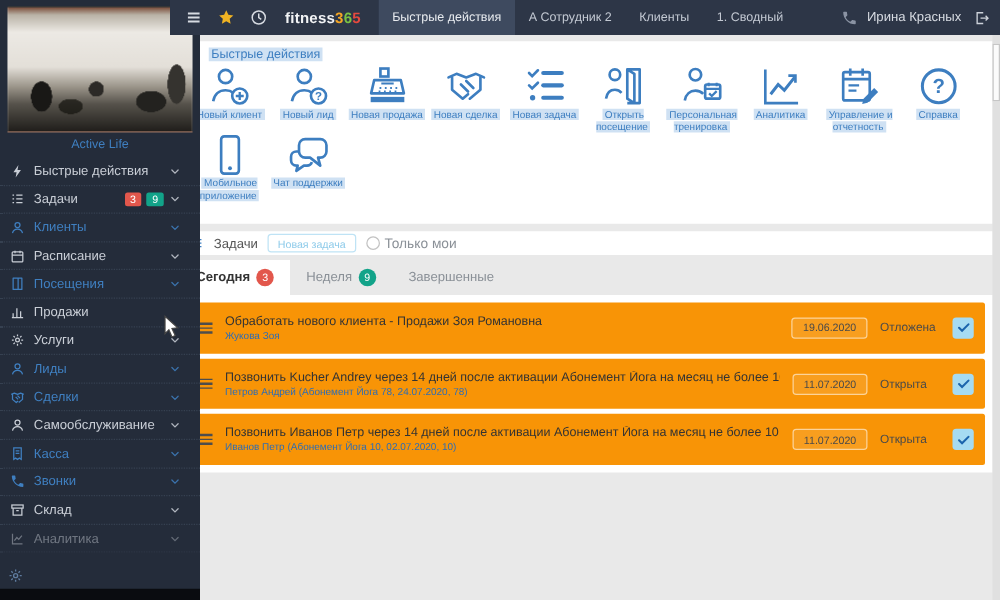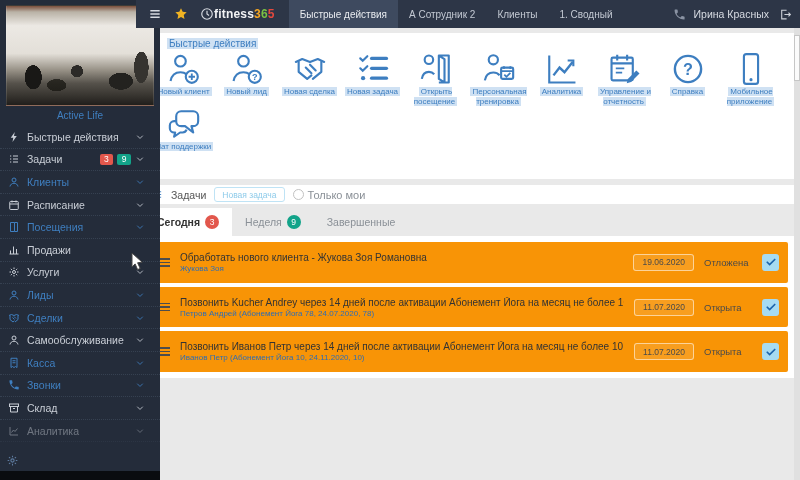--- a/index.html
+++ b/index.html
@@ -11,21 +11,21 @@
   .icn{display:inline-flex;}
   .icn svg{width:100%;height:100%;display:block;}
 
   
   .topbar{
     position:absolute;left:136px;top:0;right:0;height:28px;background:#2d3647;
     display:flex;align-items:center;color:#cdd2da;z-index:5;
   }
   .tb-icon{width:14px;height:14px;margin-left:12px;color:#d7dbe2;cursor:pointer;}
   .tb-icon.star{color:#f0b323;}
-  .logo{font-size:12px;font-weight:bold;color:#f2f3f5;letter-spacing:.2px;cursor:pointer;display:flex;}
+  .logo{margin-left:14px;font-size:12px;font-weight:bold;color:#f2f3f5;letter-spacing:.2px;cursor:pointer;display:flex;}
   .topnav{display:flex;height:100%;margin-left:14px;}
   .nav-item{display:flex;align-items:center;padding:0 11px;font-size:10px;color:#c3c9d3;cursor:pointer;white-space:nowrap;}
   .nav-item.active{background:#3e4a5f;color:#e8ebef;}
   .tb-right{margin-left:auto;display:flex;align-items:center;height:100%;}
   .tb-user{font-size:10.5px;color:#d7dbe2;margin:0 10px 0 8px;cursor:pointer;}
   .tb-phone{width:13px;height:13px;color:#8a93a3;}
   .tb-exit{width:13px;height:13px;color:#cdd2da;margin-right:8px;cursor:pointer;}
 
   
   .sidebar{position:absolute;left:0;top:0;width:160px;height:480px;background:#242c3a;z-index:4;}
@@ -381,20 +381,32 @@
               <circle cx="19" cy="13" r="7.5"></circle>
               <path d="M5 41c1.5-8 7-12.5 14-12.5 3.4 0 6.4 1 8.8 3"></path>
               <circle cx="35" cy="35" r="8.5"></circle>
               <text x="35" y="40" font-size="13" font-weight="bold" text-anchor="middle" fill="currentColor" stroke="none" font-family="Liberation Sans,sans-serif">?</text>
             </svg>
           </span>
           <div class="lbl"><span class="hl">Новый лид</span></div>
         </div>
         <div class="action">
           <span class="icn">
+            <svg viewBox="0 0 48 48" fill="none" stroke="currentColor" stroke-width="3">
+              <rect x="16" y="4" width="9" height="9"></rect>
+              <path d="M9 17h30l3.5 15h-37z" stroke-linejoin="round"></path>
+              <rect x="5" y="36" width="38" height="6" fill="currentColor" stroke="none"></rect>
+              <path d="M17 21h14" stroke-width="2.2"></path>
+              <path d="M15 26h2M21 26h2M27 26h2M33 26h2M14 30h2M20 30h2M26 30h2M32 30h2" stroke-width="2.4"></path>
+            </svg>
+          </span>
+          <div class="lbl"><span class="hl">Новая продажа</span></div>
+        </div>
+        <div class="action">
+          <span class="icn">
             <svg viewBox="0 0 48 48" fill="none" stroke="currentColor" stroke-width="3" stroke-linejoin="round" stroke-linecap="round">
               <path d="M4 14l9-4 11 4 11-4 9 4"></path>
               <path d="M8 14v14l12 10 6-5M40 14v14l-12 10"></path>
               <path d="M18 22l8 8M24 18l8 8"></path>
             </svg>
           </span>
           <div class="lbl"><span class="hl">Новая сделка</span></div>
         </div>
         <div class="action">
           <span class="icn">
@@ -511,21 +523,21 @@
     </div>
 
   <section class="tasks-card">
       <div class="task">
         <span class="handle">
           <i></i>
           <i></i>
           <i></i>
         </span>
         <div class="t-txt">
-          <div class="t-title">Обработать нового клиента - Жукова Зоя Романовна</div>
+          <div class="t-title">Обработать нового клиента - Продажи Зоя Романовна</div>
           <div class="t-link">Жукова Зоя</div>
         </div>
         <span class="t-date">19.06.2020</span>
         <span class="t-status">Отложена</span>
         <span class="t-chk">
           <span class="icn">
             <svg viewBox="0 0 24 24" fill="none" stroke="currentColor" stroke-width="3.4" stroke-linecap="round">
               <path d="M4.5 12.5l4.8 4.8L19.5 7"></path>
             </svg>
           </span>
@@ -552,21 +564,21 @@
         </span>
       </div>
       <div class="task">
         <span class="handle">
           <i></i>
           <i></i>
           <i></i>
         </span>
         <div class="t-txt">
           <div class="t-title">Позвонить Иванов Петр через 14 дней после активации Абонемент Йога на месяц не более 10 посещений</div>
-          <div class="t-link">Иванов Петр (Абонемент Йога 10, 24.11.2020, 10)</div>
+          <div class="t-link">Иванов Петр (Абонемент Йога 10, 02.07.2020, 10)</div>
         </div>
         <span class="t-date">11.07.2020</span>
         <span class="t-status">Открыта</span>
         <span class="t-chk">
           <span class="icn">
             <svg viewBox="0 0 24 24" fill="none" stroke="currentColor" stroke-width="3.4" stroke-linecap="round">
               <path d="M4.5 12.5l4.8 4.8L19.5 7"></path>
             </svg>
           </span>
         </span>

